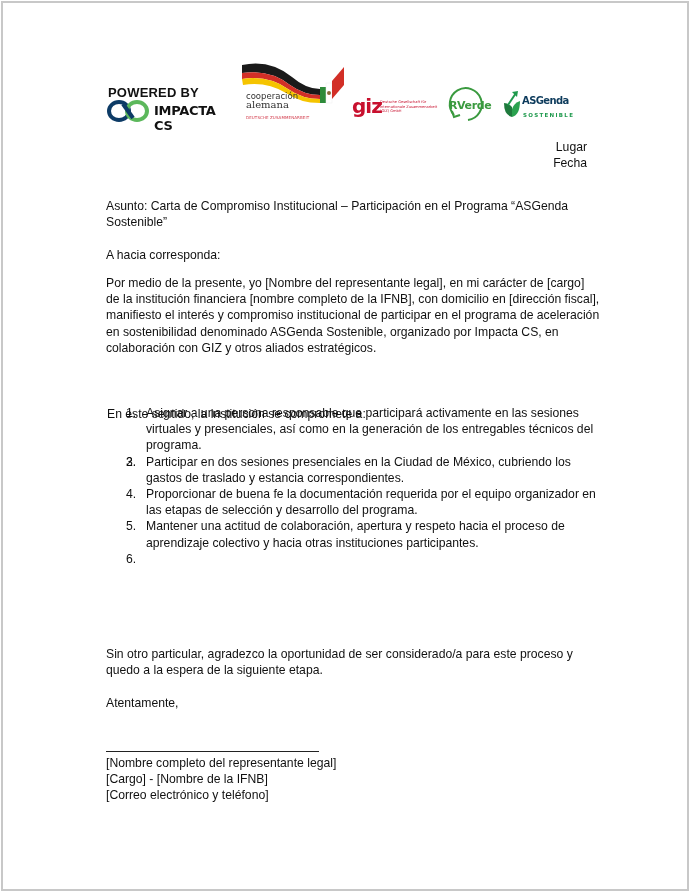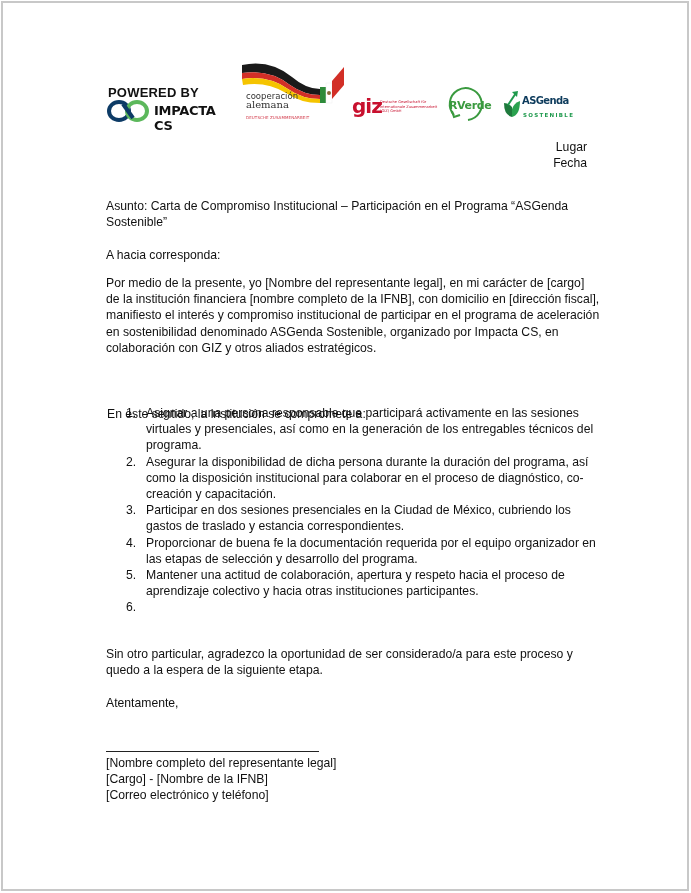--- a/index.html
+++ b/index.html
@@ -114,21 +114,21 @@
   <div class="txt right place">Lugar</div>
   <div class="txt right date">Fecha</div>
 
   <div class="txt subject">Asunto: Carta de Compromiso Institucional – Participación en el Programa “ASGenda Sostenible”</div>
   <div class="txt greeting">A hacia corresponda:</div>
   <div class="txt para1">Por medio de la presente, yo [Nombre del representante legal], en mi carácter de [cargo] de la institución financiera [nombre completo de la IFNB], con domicilio en [dirección fiscal], manifiesto el interés y compromiso institucional de participar en el programa de aceleración en sostenibilidad denominado ASGenda Sostenible, organizado por Impacta CS, en colaboración con GIZ y otros aliados estratégicos.</div>
   <div class="txt para2">En este sentido, la institución se compromete a:</div>
 
   <ol class="commit">
     <li><span class="num">1.</span><span>Asignar a una persona responsable que participará activamente en las sesiones virtuales y presenciales, así como en la generación de los entregables técnicos del programa.</span></li>
-    <li><span class="num">2.</span><span>Asegurar la disponibilidad de dicha persona durante la duración del programa, así como la disposición institucional para colaborar en el proceso de diagnóstico, co-creación y capacitación.</span></li>
+    <li><span class="num">2.</span></li>
     <li><span class="num">3.</span><span>Participar en dos sesiones presenciales en la Ciudad de México, cubriendo los gastos de traslado y estancia correspondientes.</span></li>
     <li><span class="num">4.</span><span>Proporcionar de buena fe la documentación requerida por el equipo organizador en las etapas de selección y desarrollo del programa.</span></li>
     <li><span class="num">5.</span><span>Mantener una actitud de colaboración, apertura y respeto hacia el proceso de aprendizaje colectivo y hacia otras instituciones participantes.</span></li>
     <li><span class="num">6.</span></li>
   </ol>
 
   <div class="txt para3">Sin otro particular, agradezco la oportunidad de ser considerado/a para este proceso y quedo a la espera de la siguiente etapa.</div>
   <div class="txt closing">Atentamente,</div>
 
   <div class="sigline"></div>

